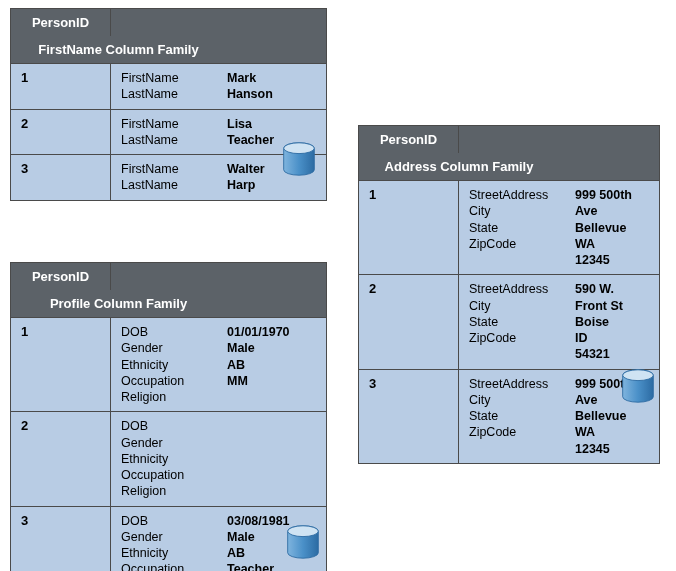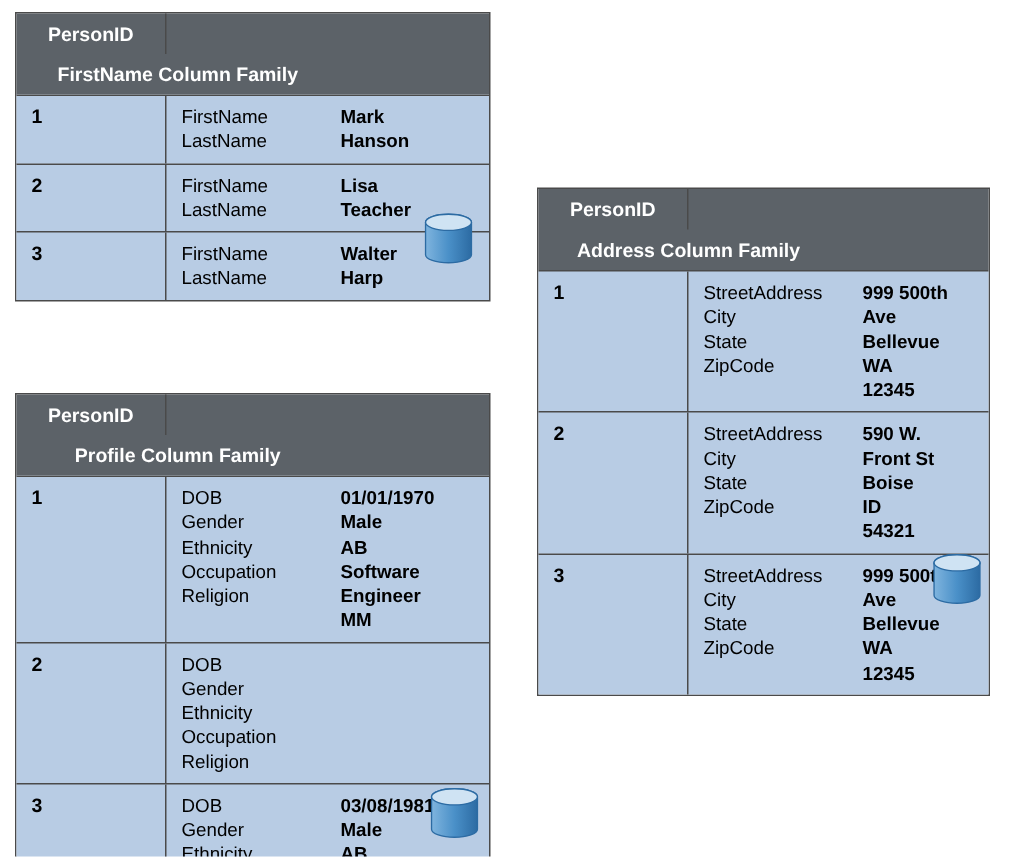--- a/index.html
+++ b/index.html
@@ -157,21 +157,20 @@
           <span class="kv-line">DOB</span>
           <span class="kv-line">Gender</span>
           <span class="kv-line">Ethnicity</span>
           <span class="kv-line">Occupation</span>
           <span class="kv-line">Religion</span>
         </div>
         <div class="values">
           <span class="kv-line">01/01/1970</span>
           <span class="kv-line">Male</span>
           <span class="kv-line">AB</span>
-          <span class="kv-line">Software Engineer</span>
           <span class="kv-line">MM</span>
         </div>
       </div>
     </div>
     <div class="body-row">
       <div class="col-id">2</div>
       <div class="col-family">
         <div class="keys">
           <span class="kv-line">DOB</span>
           <span class="kv-line">Gender</span>

